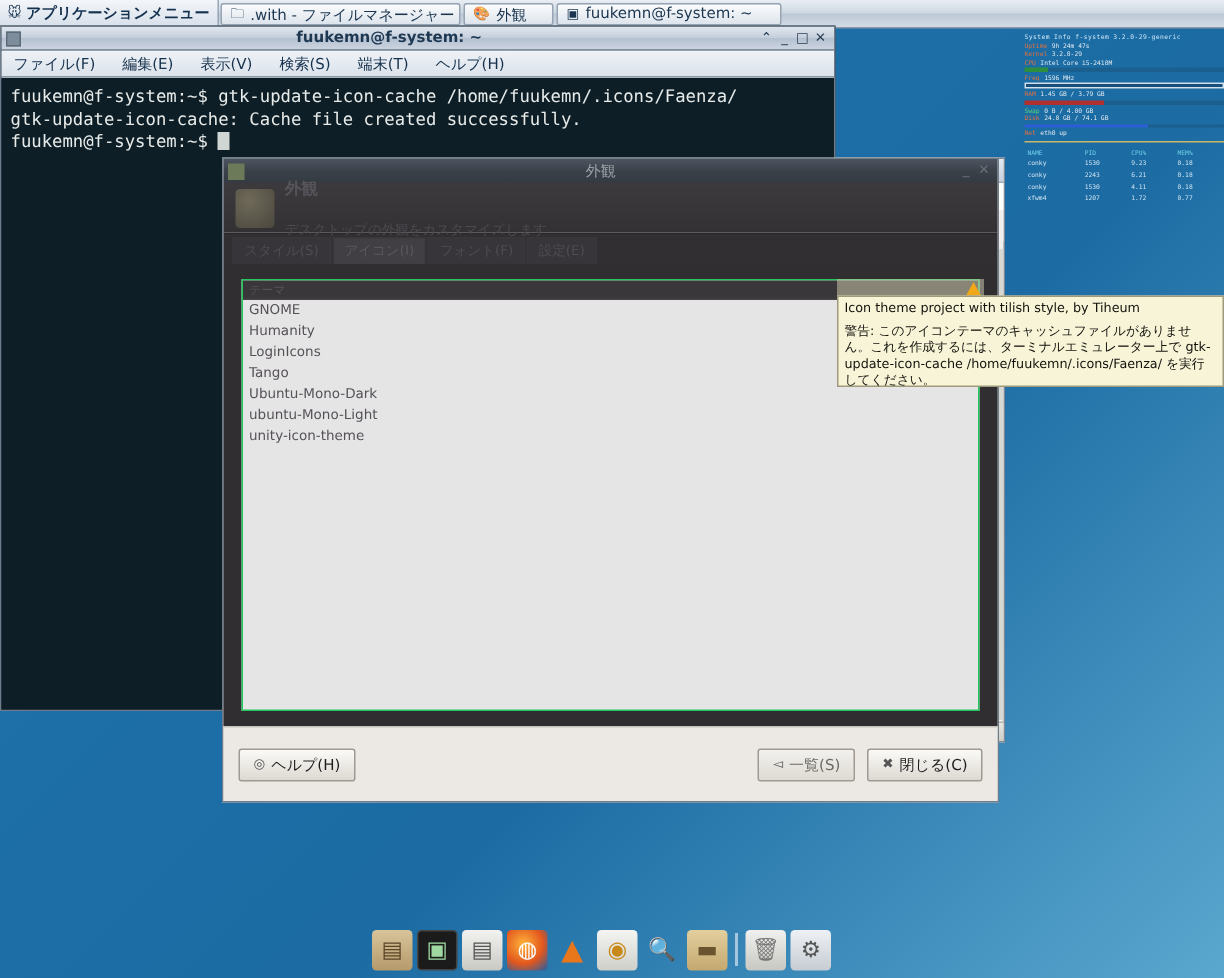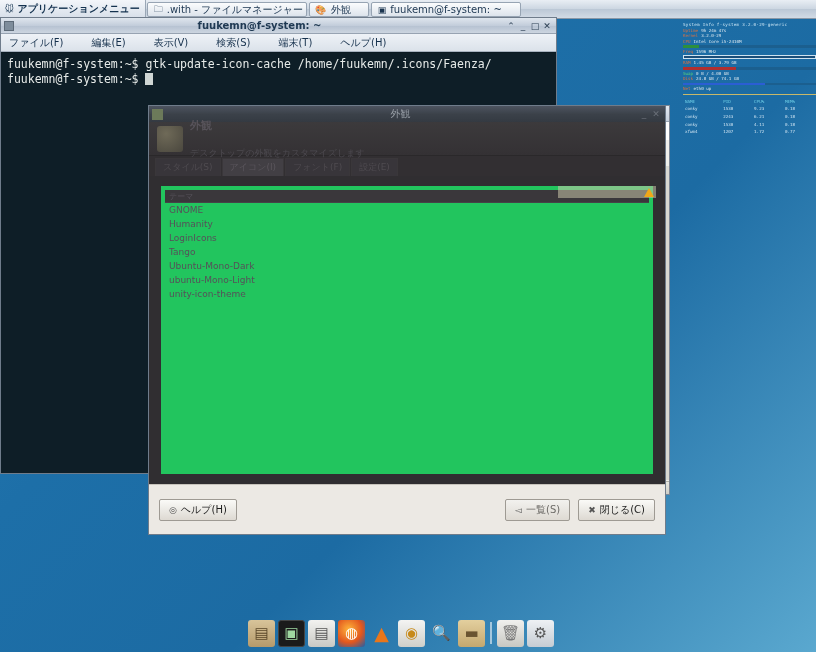--- a/index.html
+++ b/index.html
@@ -82,21 +82,21 @@
   }
   #terminal-title {
     flex: 1; text-align: center; font-size: 10px;
     color: #1e3852; font-weight: bold;
   }
   .win-ctrl {
     width: 12px; height: 12px; font-size: 9px; line-height: 12px;
     text-align: center; color: #2b3e52;
   }
   #terminal-menubar {
-    height: 18px; display: flex; align-items: center; gap: 16px;
+    height: 18px; display: flex; align-items: center; gap: 6px;
     background: linear-gradient(to bottom,#eef2f7,#dbe2ea);
     border-bottom: 1px solid #a7b2bf; padding: 0 2px;
   }
   .menu-item { padding: 1px 6px; font-size: 10px; color: #16314d; }
   #terminal-body {
     position: absolute; left: 0; top: 35px; right: 0; bottom: 0;
     background: #0e1e27;
     padding: 4px 6px;
     font-family: "DejaVu Sans Mono", "Liberation Mono", monospace;
     font-size: 11.5px; line-height: 15px;
@@ -178,21 +178,21 @@
     border: 1px solid #3a373a; border-bottom: none;
     background: #38353a;
   }
   .ap-tab.active { background: #423f44; color: #5b565d; }
   #ap-content {
     position: absolute; left: 0; top: 70px; right: 0; bottom: 50px;
     background: #302e31; padding: 10px 12px;
   }
   #ap-listbox {
     position: absolute; left: 12px; top: 10px; right: 12px; bottom: 10px;
-    background: #22c55e; border: 4px solid #22c55e;
+    background: #e5e5e5; border: 1px solid #22c55e;
   }
   #ap-list-header {
     height: 13px; background: #3a373b; border-bottom: 1px solid #454247;
     display: flex; align-items: center; padding: 0 4px;
   }
   #ap-list-header-label { font-size: 8px; color: #56525a; }
   .ap-list-row {
     height: 14px; display: flex; align-items: center;
     padding: 0 4px; font-size: 9px; color: #565159;
   }
@@ -314,21 +314,21 @@
 
     <div id="terminal-menubar">
       <div class="menu-item">ファイル(F)</div>
       <div class="menu-item">編集(E)</div>
       <div class="menu-item">表示(V)</div>
       <div class="menu-item">検索(S)</div>
       <div class="menu-item">端末(T)</div>
       <div class="menu-item">ヘルプ(H)</div>
     </div>
 
-    <div id="terminal-body"><div>fuukemn@f-system:~$ gtk-update-icon-cache /home/fuukemn/.icons/Faenza/</div><div><span>fuukemn@f-system:~$ </span><span class="cursor-block"></span></div></div>
+    <div id="terminal-body"><div>fuukemn@f-system:~$ gtk-update-icon-cache /home/fuukemn/.icons/Faenza/</div><div>gtk-update-icon-cache: Cache file created successfully.</div><div><span>fuukemn@f-system:~$ </span><span class="cursor-block"></span></div></div>
   </div>
 
   <div id="filemanager-window">
     <div id="fm-titlebar">
       <div class="fm-ctrl">_</div>
       <div class="fm-ctrl">□</div>
       <div class="fm-ctrl">✕</div>
     </div>
     <div id="fm-toolbar"></div>
     <div id="fm-searchrow">
@@ -391,20 +391,24 @@
       </div>
       <div class="ap-btn">
         <span class="ap-btn-ico">✖</span>
         <span>閉じる(C)</span>
       </div>
     </div>
   </div>
 
   <div id="warn-icon-box">
     <div id="warn-triangle"></div>
+  </div>
+  <div id="tooltip">
+    <div id="tooltip-line1">Icon theme project with tilish style, by Tiheum</div>
+    <div id="tooltip-warn">警告: このアイコンテーマのキャッシュファイルがありません。これを作成するには、ターミナルエミュレーター上で gtk-update-icon-cache /home/fuukemn/.icons/Faenza/ を実行してください。</div>
   </div>
 
   <div id="conky">
     <div class="ck-title">System Info f-system  3.2.0-29-generic</div>
     <div class="ck-row">
       <span class="ck-lbl">Uptime</span>
       <span class="ck-val">9h 24m 47s</span>
     </div>
     <div class="ck-row">
       <span class="ck-lbl">Kernel</span>

